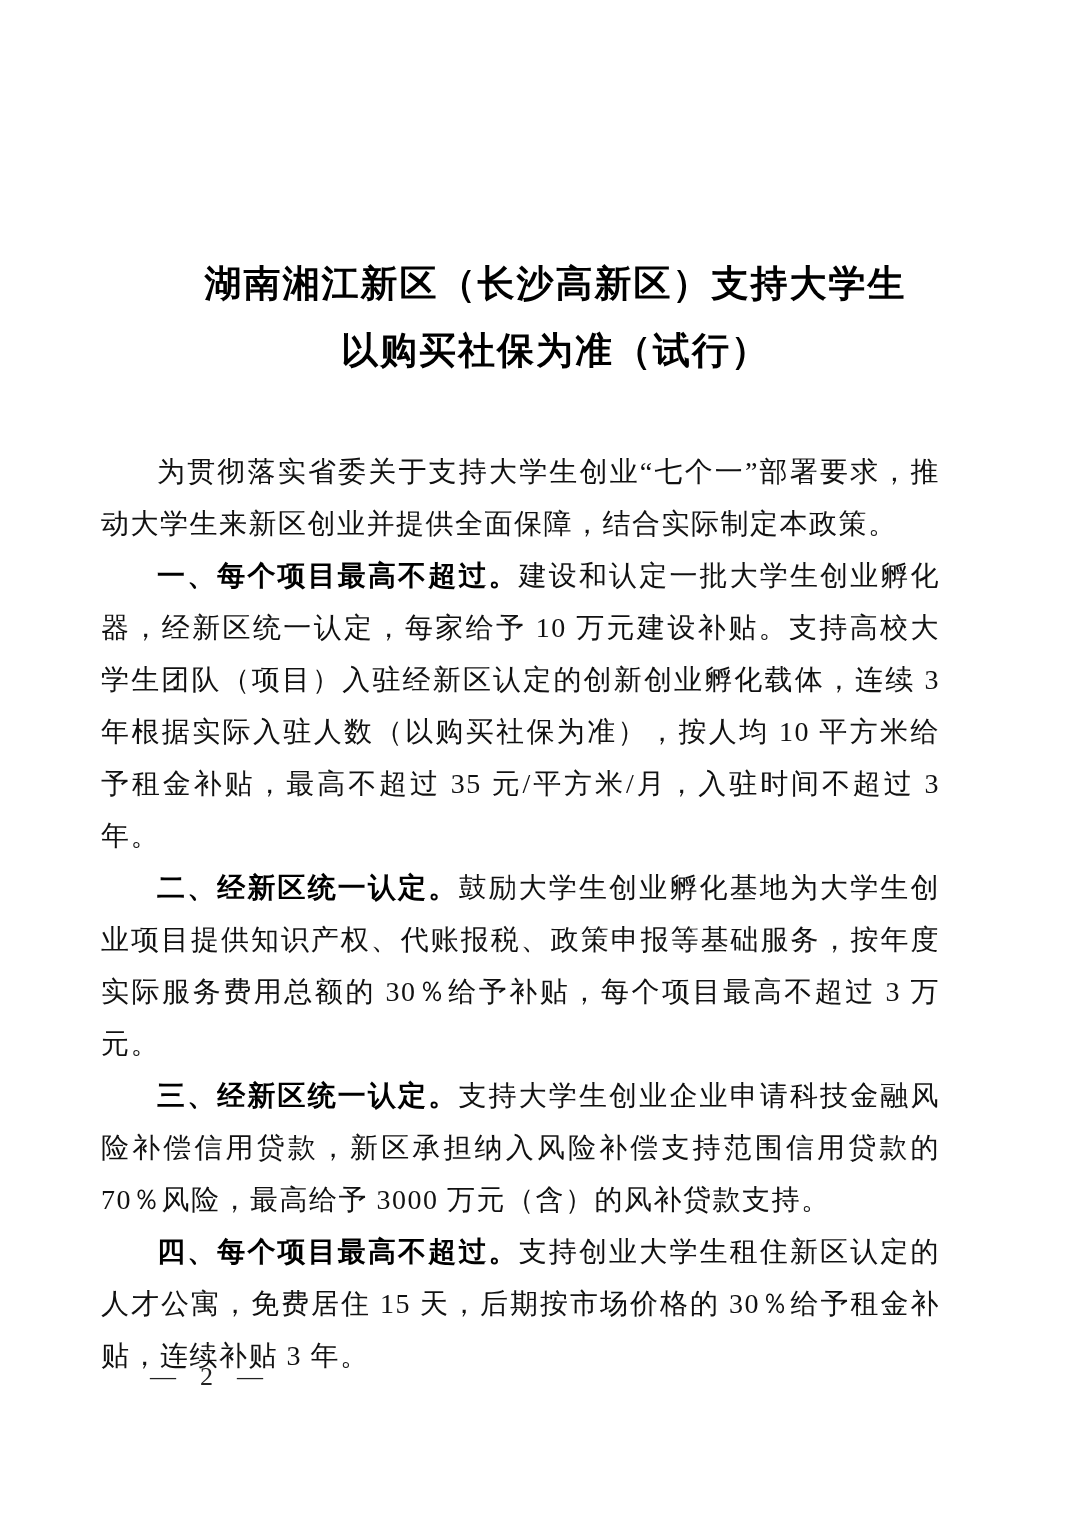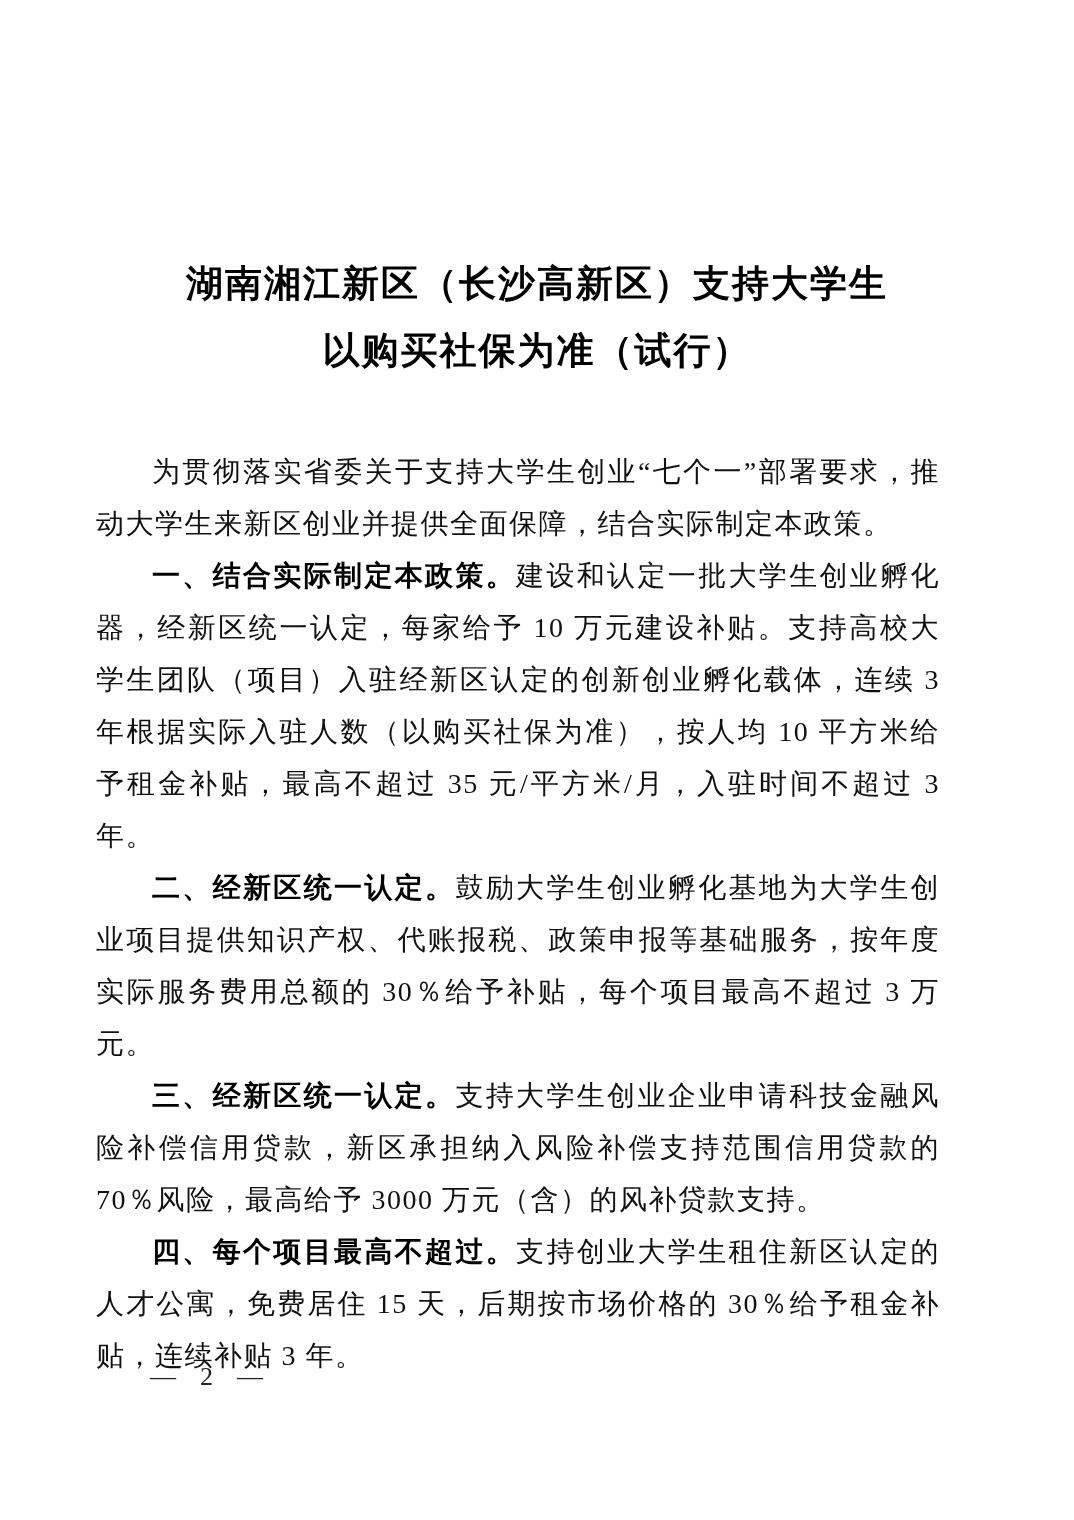--- a/index.html
+++ b/index.html
@@ -9,36 +9,37 @@
   }
   .page {
     position: relative;
     width: 1074px;
     height: 1520px;
     background: #ffffff;
     color: #000000;
     font-family: "Liberation Serif", "DejaVu Serif", serif;
     overflow: hidden;
     box-sizing: border-box;
+    padding-left: 37px;
   }
   .doc-title {
     margin: 0;
     padding-top: 250px;
     text-align: center;
     font-size: 37px;
     font-weight: 700;
     line-height: 67px;
     letter-spacing: 2px;
     color: #000000;
   }
   .doc-title .title-line {
     display: block;
   }
   .content {
-    margin: 62px 134px 0 96px;
+    margin: 62px 134px 0 64px;
     font-size: 28px;
     line-height: 52px;
     letter-spacing: 1.5px;
     text-align: justify;
     text-align-last: left;
     color: #111111;
   }
   .content p {
     margin: 0;
     padding: 0;
@@ -66,21 +67,21 @@
 <div class="page">
 
   <h1 class="doc-title">
     <span class="title-line">湖南湘江新区（长沙高新区）支持大学生</span>
     <span class="title-line">以购买社保为准（试行）</span>
   </h1>
 
   <div class="content">
     <p><span class="lead"></span><span>为贯彻落实省委关于支持大学生创业“七个一”部署要求，推动大学生来新区创业并提供全面保障，结合实际制定本政策。</span></p>
 
-    <p><span class="lead">一、结合实际制定本政策。</span><span>建设和认定一批大学生创业孵化器，经新区统一认定，每家给予 10 万元建设补贴。支持高校大学生团队（项目）入驻经新区认定的创新创业孵化载体，连续 3 年根据实际入驻人数（以购买社保为准），按人均 10 平方米给予租金补贴，最高不超过 35 元/平方米/月，入驻时间不超过 3 年。</span></p>
+    <p><span class="lead">一、每个项目最高不超过。</span><span>建设和认定一批大学生创业孵化器，经新区统一认定，每家给予 10 万元建设补贴。支持高校大学生团队（项目）入驻经新区认定的创新创业孵化载体，连续 3 年根据实际入驻人数（以购买社保为准），按人均 10 平方米给予租金补贴，最高不超过 35 元/平方米/月，入驻时间不超过 3 年。</span></p>
 
     <p><span class="lead">二、经新区统一认定。</span><span>鼓励大学生创业孵化基地为大学生创业项目提供知识产权、代账报税、政策申报等基础服务，按年度实际服务费用总额的 30％给予补贴，每个项目最高不超过 3 万元。</span></p>
 
     <p><span class="lead">三、经新区统一认定。</span><span>支持大学生创业企业申请科技金融风险补偿信用贷款，新区承担纳入风险补偿支持范围信用贷款的 70％风险，最高给予 3000 万元（含）的风补贷款支持。</span></p>
 
     <p><span class="lead">四、每个项目最高不超过。</span><span>支持创业大学生租住新区认定的人才公寓，免费居住 15 天，后期按市场价格的 30％给予租金补贴，连续补贴 3 年。</span></p>
   </div>
 
   <div class="footer">
     <span>—</span>

